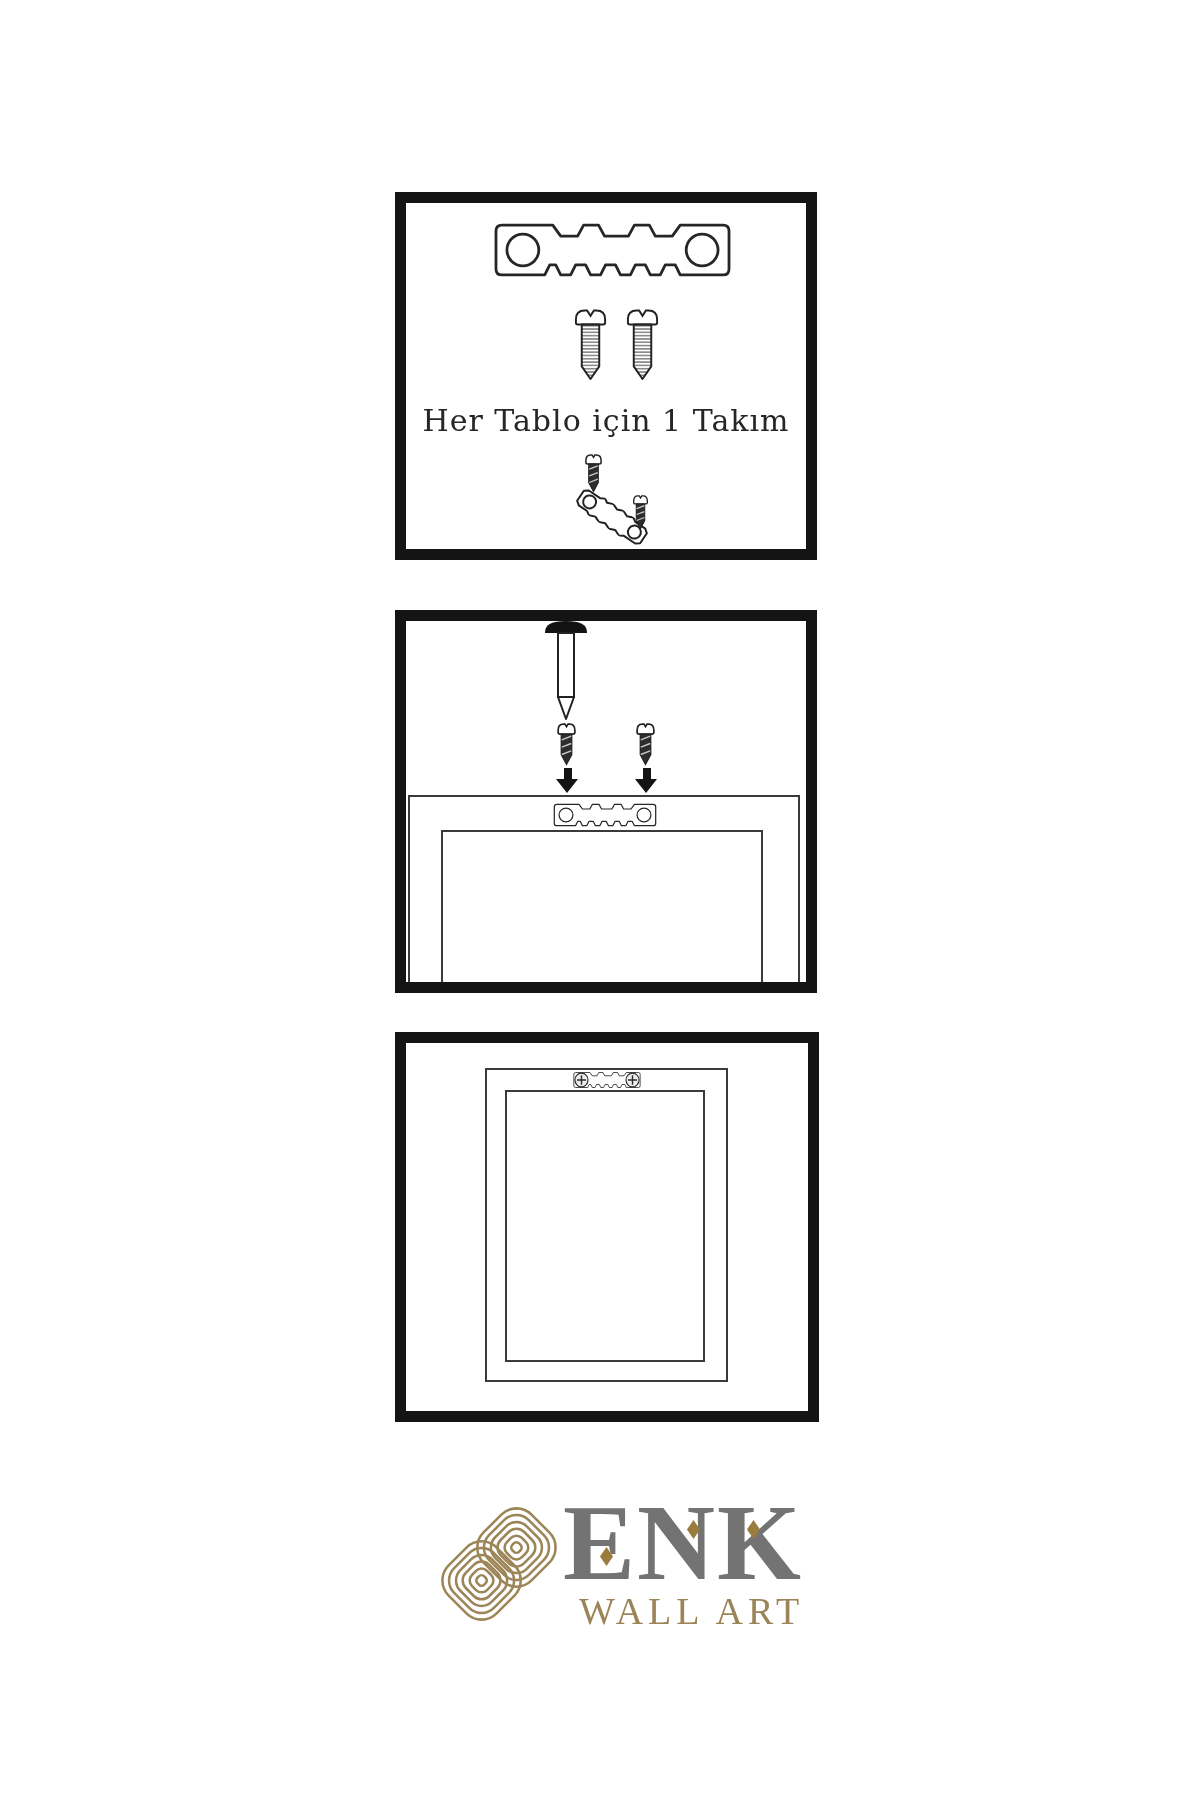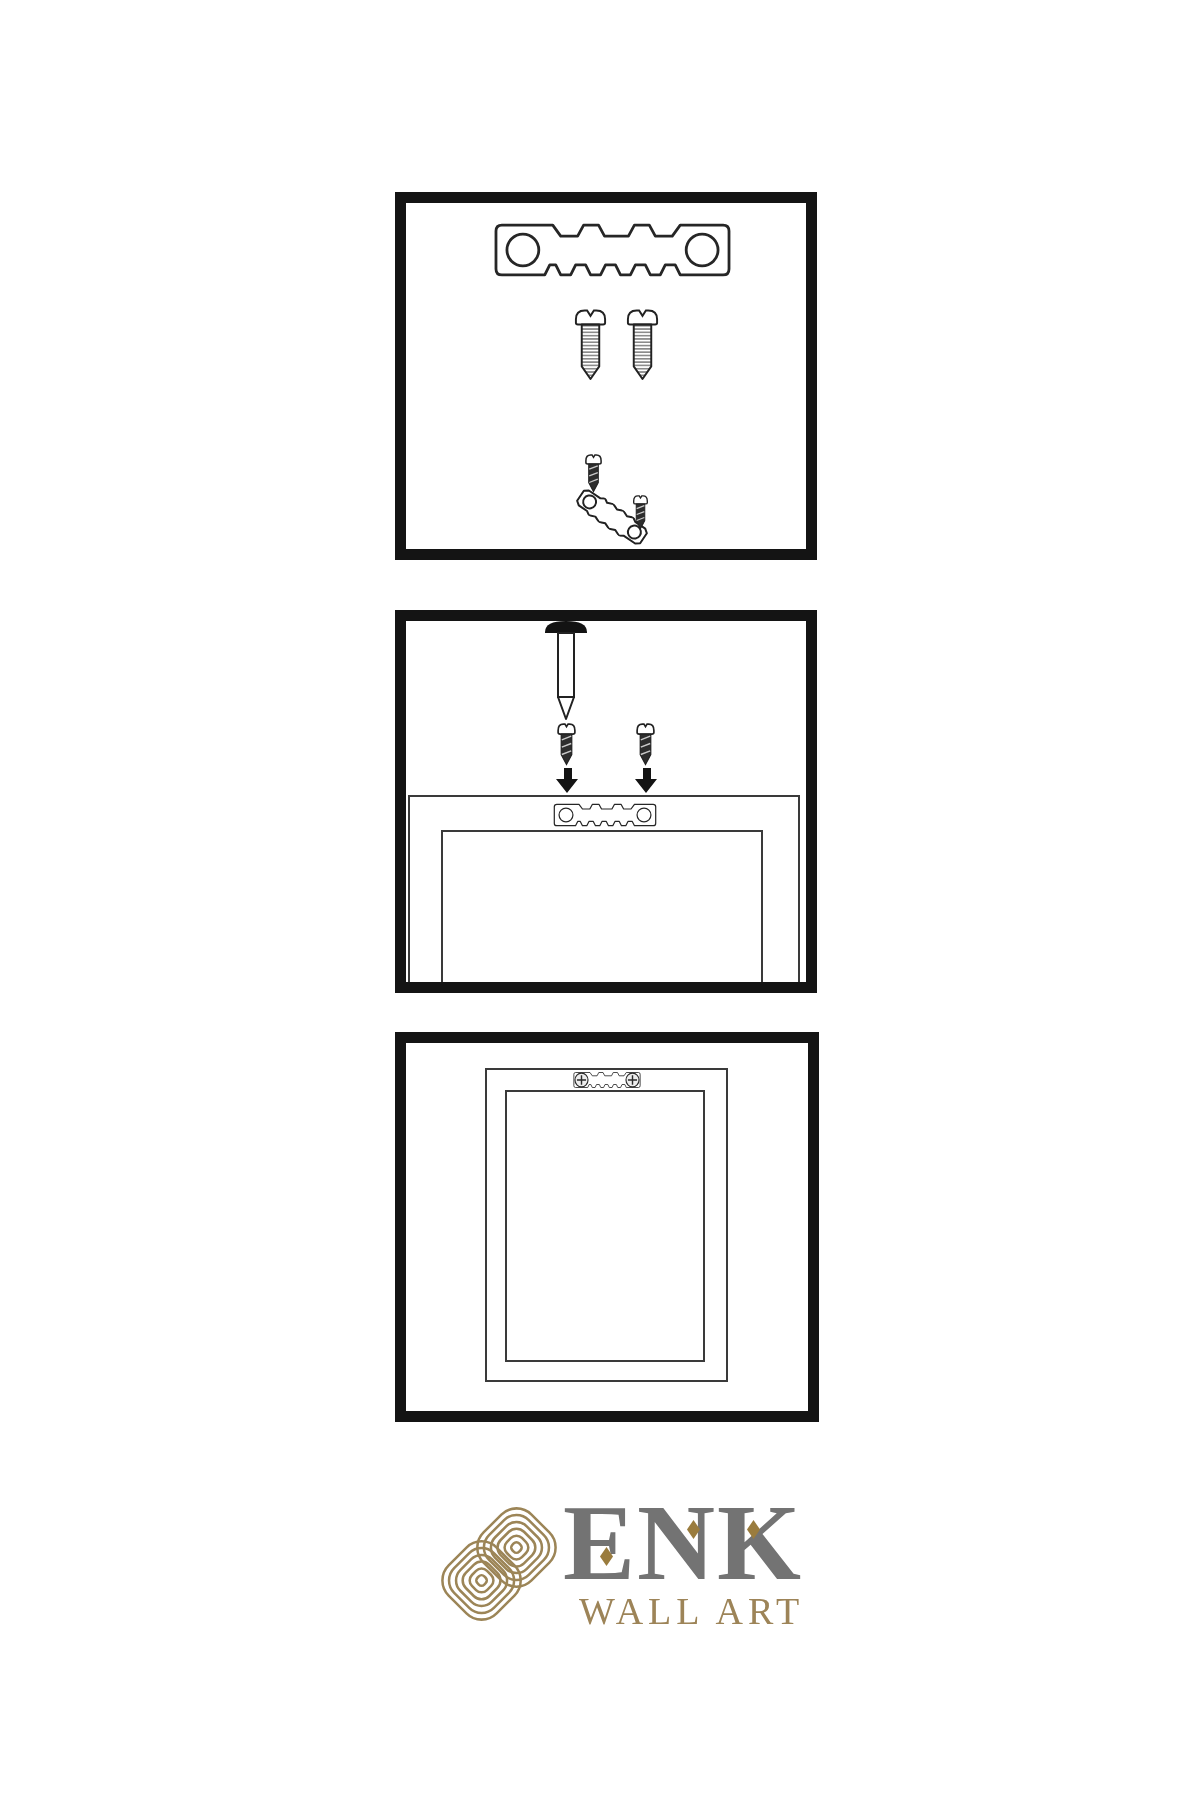--- a/index.html
+++ b/index.html
@@ -66,20 +66,21 @@
         <use href="#hanger-g"></use>
       </svg>
 
     <svg class="abs" style="left:167px;top:104px" width="35" height="75" viewBox="0 0 36 76">
         <use href="#screw-light"></use>
       </svg>
     <svg class="abs" style="left:219px;top:104px" width="35" height="75" viewBox="0 0 36 76">
         <use href="#screw-light"></use>
       </svg>
 
+    <div class="kit-label">Her Tablo için 1 Takım</div>
 
     <svg class="abs" style="left:178px;top:250px" width="19" height="40" viewBox="0 0 20 42">
         <use href="#screw-dark"></use>
       </svg>
 
     <svg class="abs" style="left:166px;top:302px;transform:rotate(34deg)" width="80" height="24" viewBox="0 0 80 24">
       <path d="M6,3 L20,3 L24,0.5 L28,3 L34,0.5 L40,3 L46,0.5 L52,3 L58,0.5 L62,3 L74,3 L78,6 L78,18 L74,21
                L60,21 L56,23.5 L50,21 L44,23.5 L38,21 L32,23.5 L26,21 L20,23.5 L16,21 L6,21 L2,18 L2,6 Z" fill="#ffffff" stroke="#222222" stroke-width="2" stroke-linejoin="round"></path>
       <circle cx="13" cy="12" r="6.5" fill="#ffffff" stroke="#222222" stroke-width="2"></circle>
       <circle cx="67" cy="12" r="6.5" fill="#ffffff" stroke="#222222" stroke-width="2"></circle>

